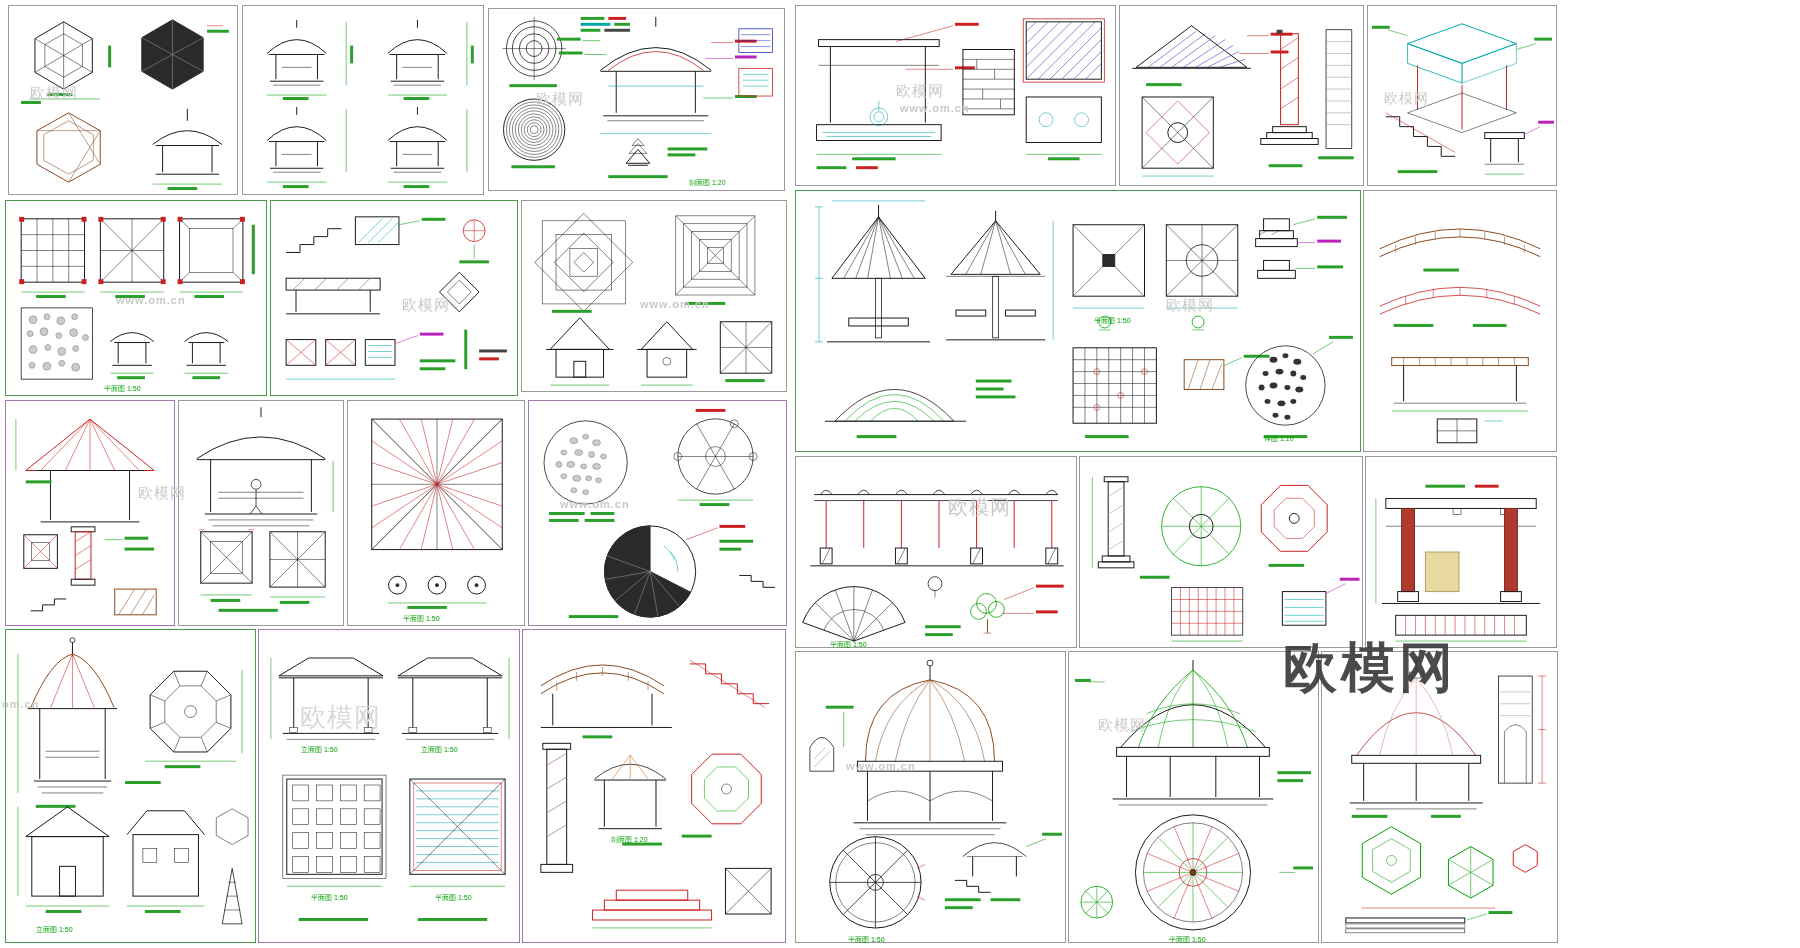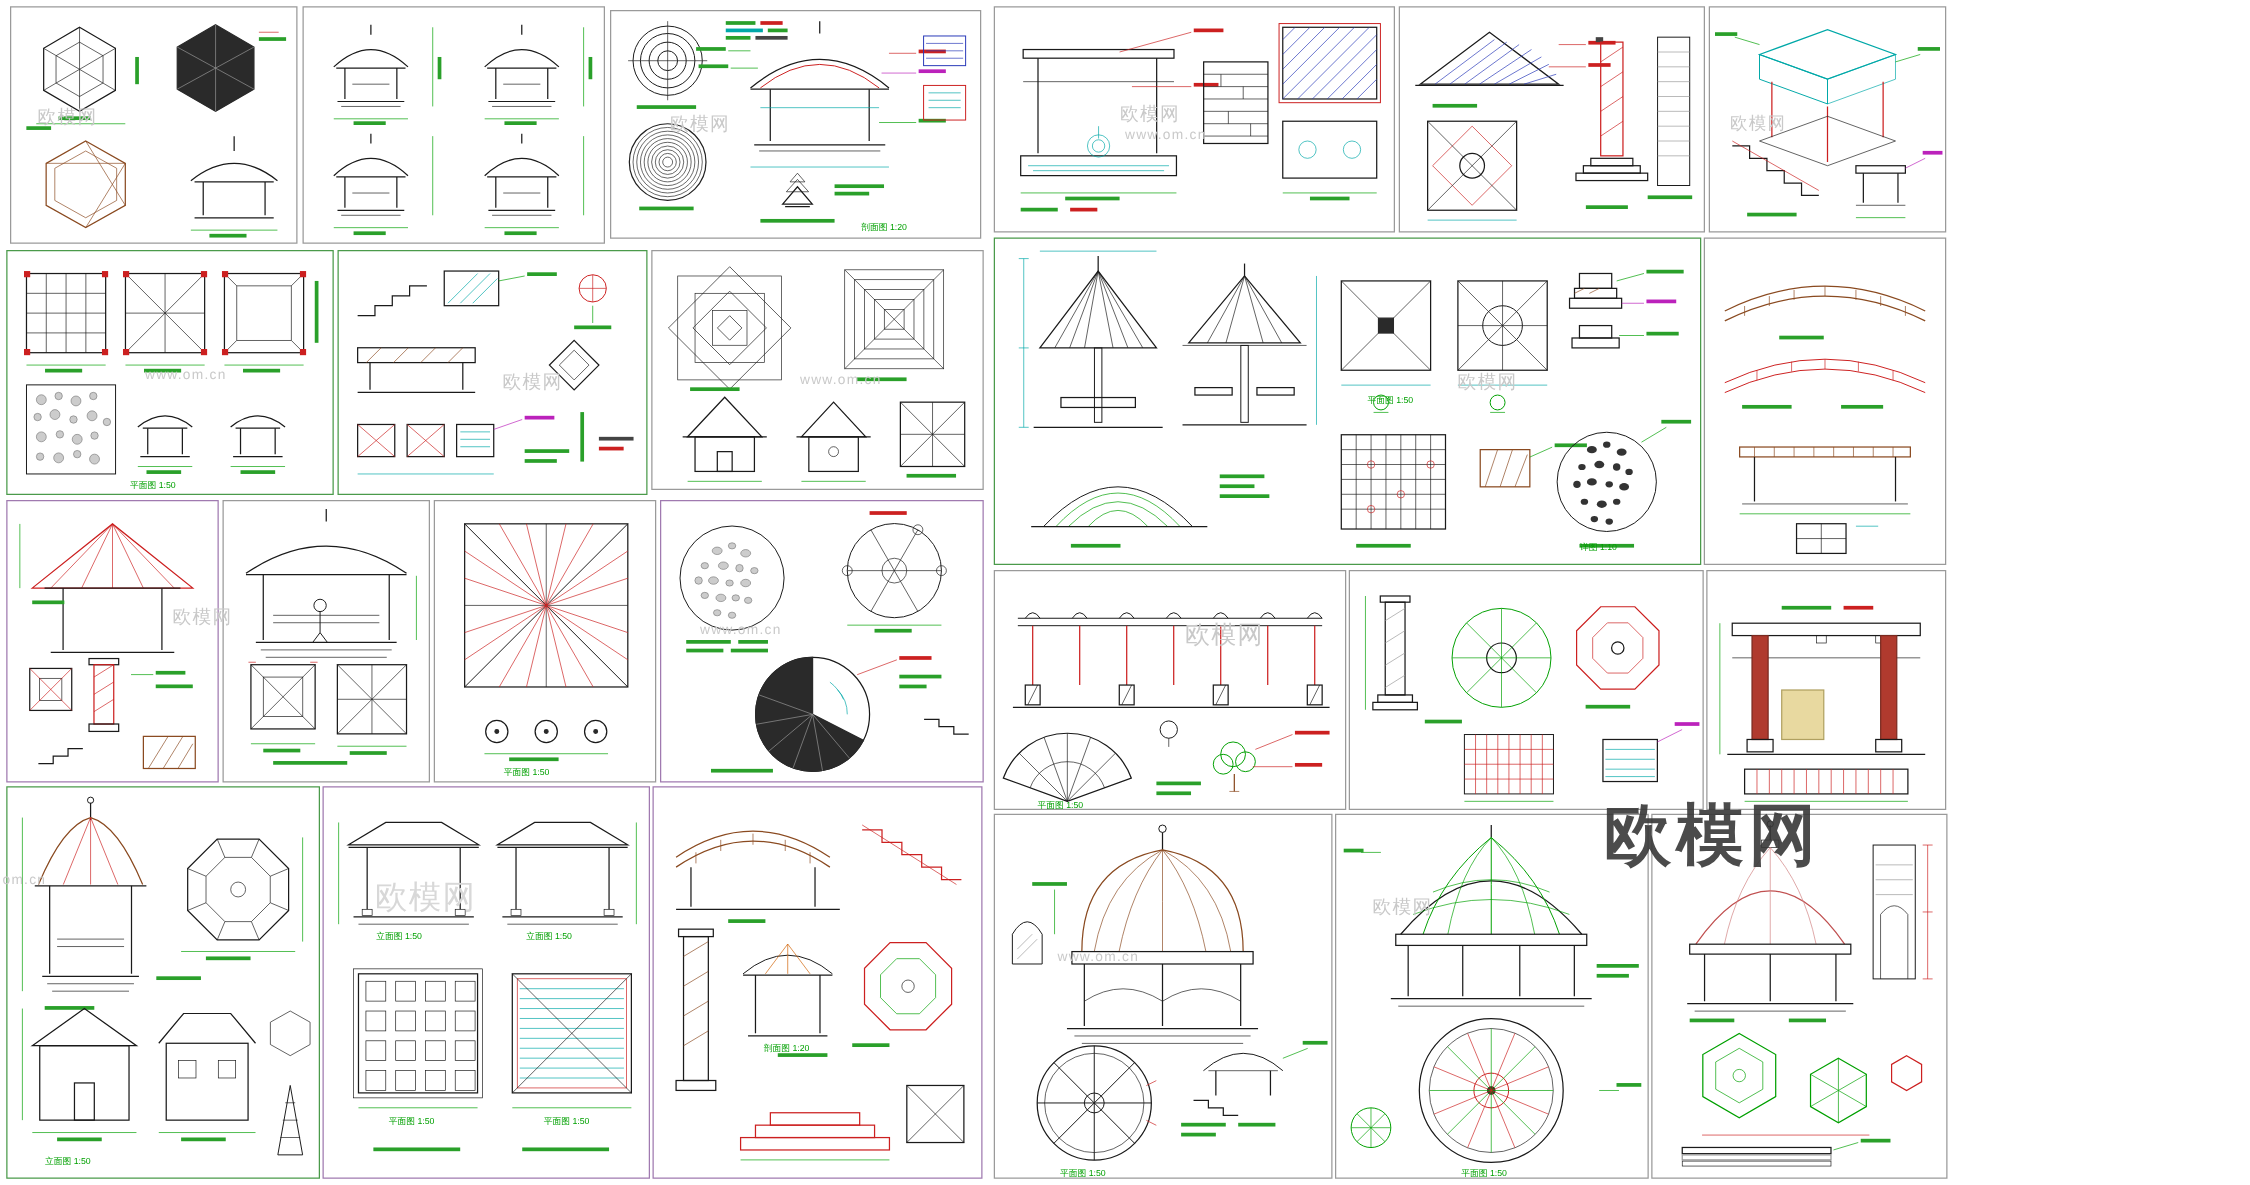--- a/index.html
+++ b/index.html
@@ -25,21 +25,21 @@
   .ftr{fill:#cc2020;stroke:none;}
   .ftk{fill:#444;stroke:none;}
   .ftm{fill:#bb22bb;stroke:none;}
   .ftc{fill:#00a8a8;stroke:none;}
   .rcol{fill:#b03a2e;stroke:#7a2a20;}
   .yel{fill:#e8d9a0;stroke:#b0a060;}
   .peb{fill:#cccccc;stroke:#777;stroke-width:.5;}
   .pebd{fill:#333;stroke:none;}
   .cap{position:absolute;font-size:7px;color:#00a000;white-space:nowrap;line-height:1;z-index:3;}
   .wm{position:absolute;color:#c9c9c9;font-size:15px;letter-spacing:1px;z-index:5;pointer-events:none;white-space:nowrap;}
-  .wm-url{font-size:11px;}
+  .wm-url{font-size:11px;font-weight:bold;}
   .wm-mid{font-size:20px;}
   .wm-lg{font-size:26px;color:#d8d8d8;}
   .wm-big{color:rgba(55,55,55,.9);font-size:54px;font-weight:bold;letter-spacing:4px;z-index:9;}
 </style>
 </head>
 <body>
 
 <div id="canvas">
 
   <div class="panel" style="left:8px;top:5px;width:230px;height:190px">

